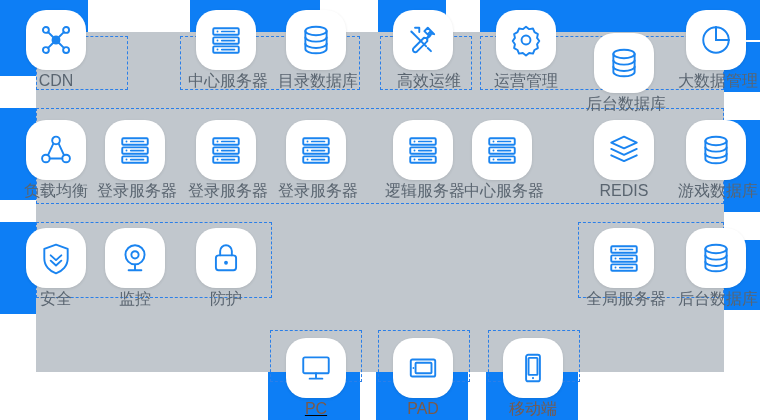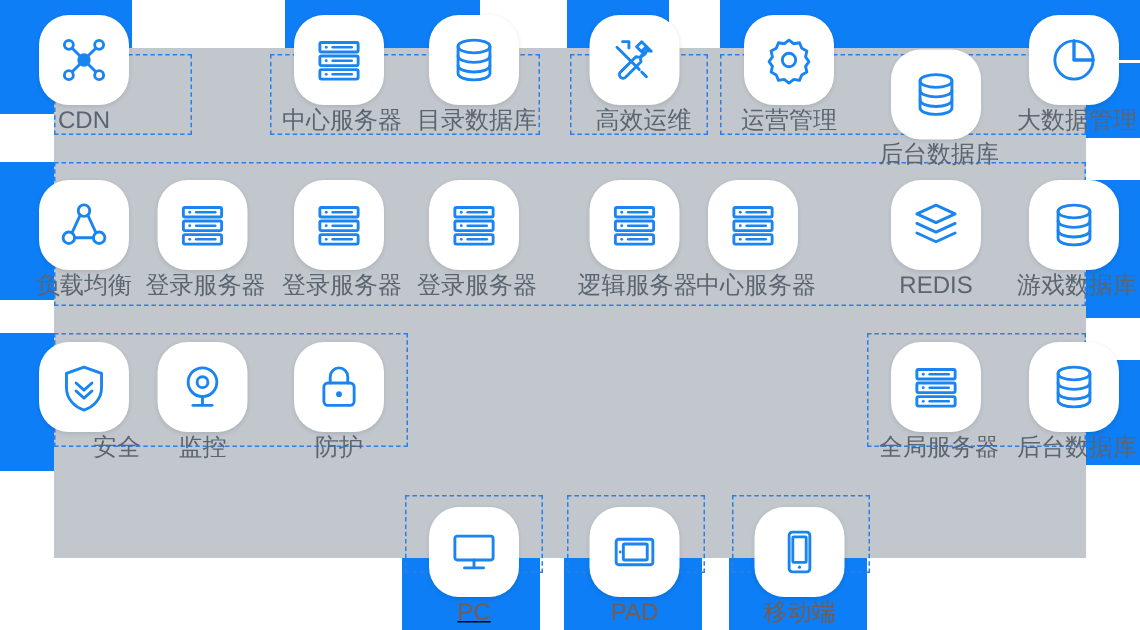--- a/index.html
+++ b/index.html
@@ -291,21 +291,21 @@
         <div class="tile">
           <svg width="34" height="34" viewBox="0 0 32 32" fill="none" stroke="#1a84f0" stroke-width="1.8" stroke-linecap="round" stroke-linejoin="round">
             <ellipse cx="16" cy="7.5" rx="10" ry="4"></ellipse>
             <path d="M6 7.5v17c0 2.2 4.5 4 10 4s10-1.8 10-4v-17"></path>
             <path d="M6 13.5c0 2.2 4.5 4 10 4s10-1.8 10-4"></path>
             <path d="M6 19.5c0 2.2 4.5 4 10 4s10-1.8 10-4"></path>
           </svg>
         </div>
         <div class="node-label">游戏数据库</div>
       </div>
-      <div class="node" style="left: 18px; top: 228px; text-align: right;">
+      <div class="node" style="left: 18px; top: 228px;">
         <div class="tile">
           <svg width="34" height="34" viewBox="0 0 32 32" fill="none" stroke="#1a84f0" stroke-width="1.8" stroke-linecap="round" stroke-linejoin="round">
             <path d="M16 3.5l11 4v9c0 7-5 12-11 14-6-2-11-7-11-14v-9z"></path>
             <path d="M11 13.5l5 4.5 5-4.5"></path>
             <path d="M11 18.5l5 4.5 5-4.5"></path>
           </svg>
         </div>
         <div class="node-label">安全</div>
       </div>
       <div class="node" style="left: 97px; top: 228px;">

